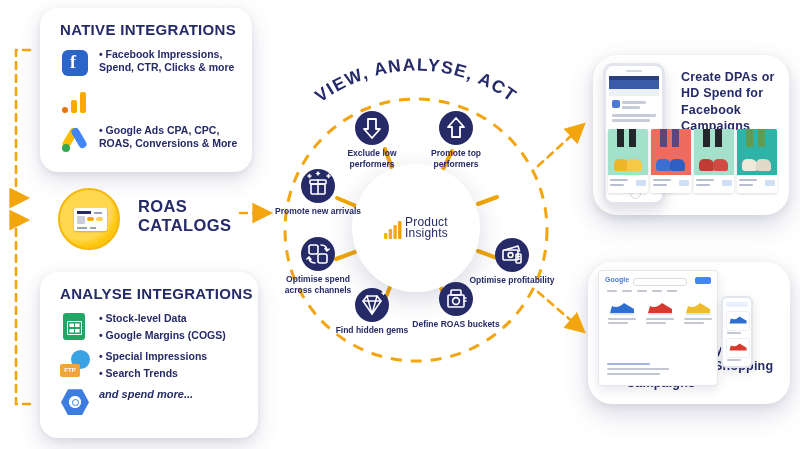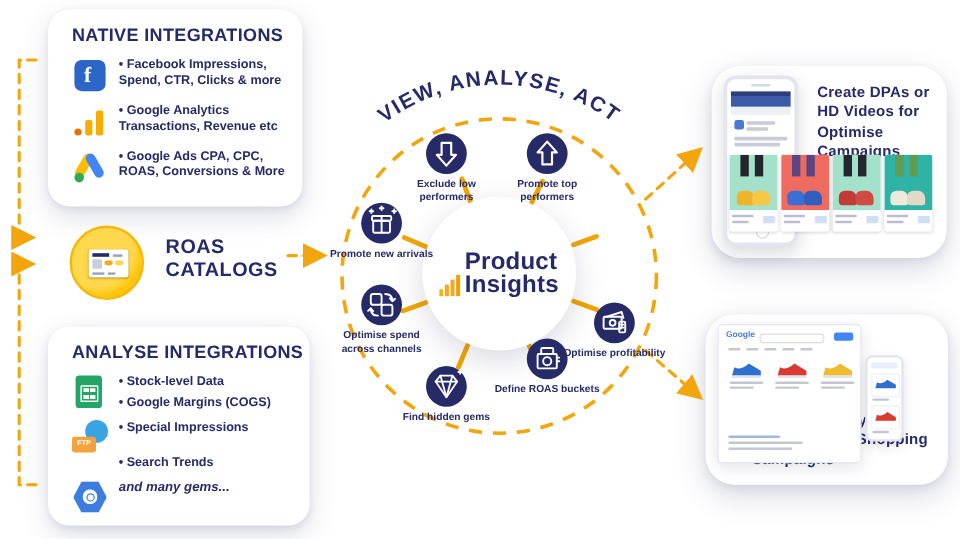--- a/index.html
+++ b/index.html
@@ -65,21 +65,21 @@
   .cat-card .l4{left:16px;top:19px;width:6px;height:1.5px;background:#9aa0c0;}
   .cat-label{position:absolute;left:138px;top:197px;width:110px;font-size:16.5px;font-weight:800;
       letter-spacing:.4px;color:#252a68;line-height:1.15;}
   
   .feature{position:absolute;width:92px;display:flex;flex-direction:column;align-items:center;z-index:3;}
   .fcircle{width:34px;height:34px;border-radius:50%;background:#262b68;display:flex;align-items:center;justify-content:center;}
   .flabel{margin-top:3px;font-size:8.5px;font-weight:700;color:#262b68;text-align:center;line-height:1.25;}
   .hub-center{position:absolute;left:352px;top:164px;width:128px;height:128px;border-radius:50%;background:#fff;
       box-shadow:0 8px 26px rgba(45,50,100,.18);display:flex;align-items:center;justify-content:center;z-index:2;}
   .logo{display:flex;align-items:flex-end;gap:3px;}
-  .logotext{font-size:20px;font-weight:700;color:#252a68;line-height:.95;letter-spacing:.2px;}
+  .logotext{font-size:12px;font-weight:400;color:#252a68;line-height:.95;letter-spacing:.2px;}
   
   .rcard{position:absolute;background:#fff;border-radius:24px;
       box-shadow:0 10px 26px rgba(70,75,120,.20), 0 2px 8px rgba(70,75,120,.10);box-sizing:border-box;}
   .caption{position:absolute;font-size:12.5px;font-weight:800;color:#252a68;line-height:1.3;letter-spacing:.2px;}
   
   .phone{position:absolute;left:10px;top:8px;width:62px;height:142px;background:#fff;border:3px solid #e2e5ec;
       border-radius:10px;box-sizing:border-box;z-index:1;box-shadow:0 6px 14px rgba(60,60,90,.18);}
   .phone .spk{position:absolute;left:20px;top:4px;width:16px;height:2px;border-radius:1px;background:#d4d8e0;}
   .phone .scr{position:absolute;left:3px;top:10px;right:3px;height:60px;overflow:hidden;}
   .bar{display:block;width:100%;}
@@ -165,21 +165,20 @@
       <div class="itxt">• Facebook Impressions, Spend, CTR, Clicks &amp; more</div>
     </div>
     <div class="irow">
       <div class="iconbox">
         <div class="ga">
             <i class="b1"></i>
             <i class="b2"></i>
             <i class="b3"></i>
           </div>
       </div>
-      <div class="itxt">• Google Analytics Transactions, Revenue etc</div>
     </div>
     <div class="irow">
       <div class="iconbox">
         <div class="gads">
             <i class="y"></i>
             <i class="b"></i>
             <i class="g"></i>
           </div>
       </div>
       <div class="itxt">• Google Ads CPA, CPC, ROAS, Conversions &amp; More</div>
@@ -212,28 +211,28 @@
     </div>
     <div class="irow">
       <div class="iconbox">
         <div class="ftpwrap">
             <div class="ftpglobe"></div>
           <div class="ftpfolder">FTP</div>
         </div>
       </div>
       <div>
         <div class="itxt">• Special Impressions</div>
-        <div class="itxt" style="margin-top:16px">• Search Trends</div>
+        <div class="itxt" style="margin-top:4px">• Search Trends</div>
       </div>
     </div>
     <div class="irow">
       <div class="iconbox">
           <div class="hexi"></div>
         </div>
-      <div class="itxt italic">and many gems...</div>
+      <div class="itxt italic">and spend more...</div>
     </div>
   </div>
 
   <div class="hub-center">
     <div class="logo">
       <svg width="18" height="20" viewBox="0 0 18 20">
         <rect x="0" y="14" width="3.4" height="6" rx="1" fill="#f2b705"></rect>
         <rect x="4.7" y="10" width="3.4" height="10" rx="1" fill="#f5a623"></rect>
         <rect x="9.4" y="6" width="3.4" height="14" rx="1" fill="#f5a623"></rect>
         <rect x="14.1" y="2" width="3.4" height="18" rx="1" fill="#ef9f08"></rect>
@@ -281,34 +280,34 @@
       <svg width="34" height="34" viewBox="0 0 34 34" fill="none" stroke="#fff" stroke-width="1.6" stroke-linecap="round" stroke-linejoin="round">
         <rect x="8" y="8" width="9" height="9" rx="2"></rect>
           <rect x="17" y="17" width="9" height="9" rx="2"></rect>
         <path d="M20,8 c4,0 6,2 6,6 M26,14 l-2,-2.4 M26,14 l2.2,-2"></path>
         <path d="M14,26 c-4,0 -6,-2 -6,-6 M8,20 l2,2.4 M8,20 l-2.2,2"></path>
       </svg>
     </div>
     <div class="flabel">Optimise spend across channels</div>
   </div>
 
-  <div class="feature" style="left:466px;top:252px">
+  <div class="feature" style="left:466px;top:238px">
     <div class="fcircle">
       <svg width="34" height="34" viewBox="0 0 34 34" fill="none" stroke="#fff" stroke-width="1.6" stroke-linecap="round" stroke-linejoin="round">
         <path d="M10,12 l13,-4 1.5,5"></path>
         <rect x="8" y="12" width="15" height="10" rx="1"></rect>
           <circle cx="15.5" cy="17" r="2.4"></circle>
         <rect x="21" y="16" width="5" height="9" rx="1"></rect>
           <path d="M22.5,18.5 h2 M22.5,21 h2"></path>
       </svg>
     </div>
     <div class="flabel">Optimise profitability</div>
   </div>
 
-  <div class="feature" style="left:326px;top:305px">
+  <div class="feature" style="left:326px;top:288px">
     <div class="fcircle">
       <svg width="34" height="34" viewBox="0 0 34 34" fill="none" stroke="#fff" stroke-width="1.5" stroke-linejoin="round" stroke-linecap="round">
         <polygon points="17,26 8,13 12,8 22,8 26,13"></polygon>
         <path d="M8,13 h18 M12,8 l5,18 M22,8 l-5,18"></path>
         <path d="M27,5 h3 M28.5,3.5 v3"></path>
       </svg>
     </div>
     <div class="flabel">Find hidden gems</div>
   </div>
 
@@ -388,21 +387,21 @@
           <i class="shoe" style="left:5px;background:#efe9dc;"></i>
             <i class="shoe" style="left:19px;background:#e2d9c8;"></i>
         </div>
         <div class="tfoot">
             <i class="ln" style="left:2px;top:4px;width:18px;"></i>
             <i class="ln" style="left:2px;top:9px;width:14px;"></i>
             <i class="btn"></i>
           </div>
       </div>
     </div>
-    <div class="caption" style="left:88px;top:14px;width:100px;">Create DPAs or HD Videos for Optimise Campaigns</div>
+    <div class="caption" style="left:88px;top:14px;width:100px;">Create DPAs or HD Spend for Facebook Campaigns</div>
   </div>
 
   <div class="rcard" style="left:588px;top:262px;width:202px;height:142px;">
     <div class="browser">
       <div class="gb-head">
         <span class="gb-logo">Google</span>
         <span class="gb-search"></span>
         <span class="gb-btn"></span>
       </div>
       <div class="gb-tabs">

